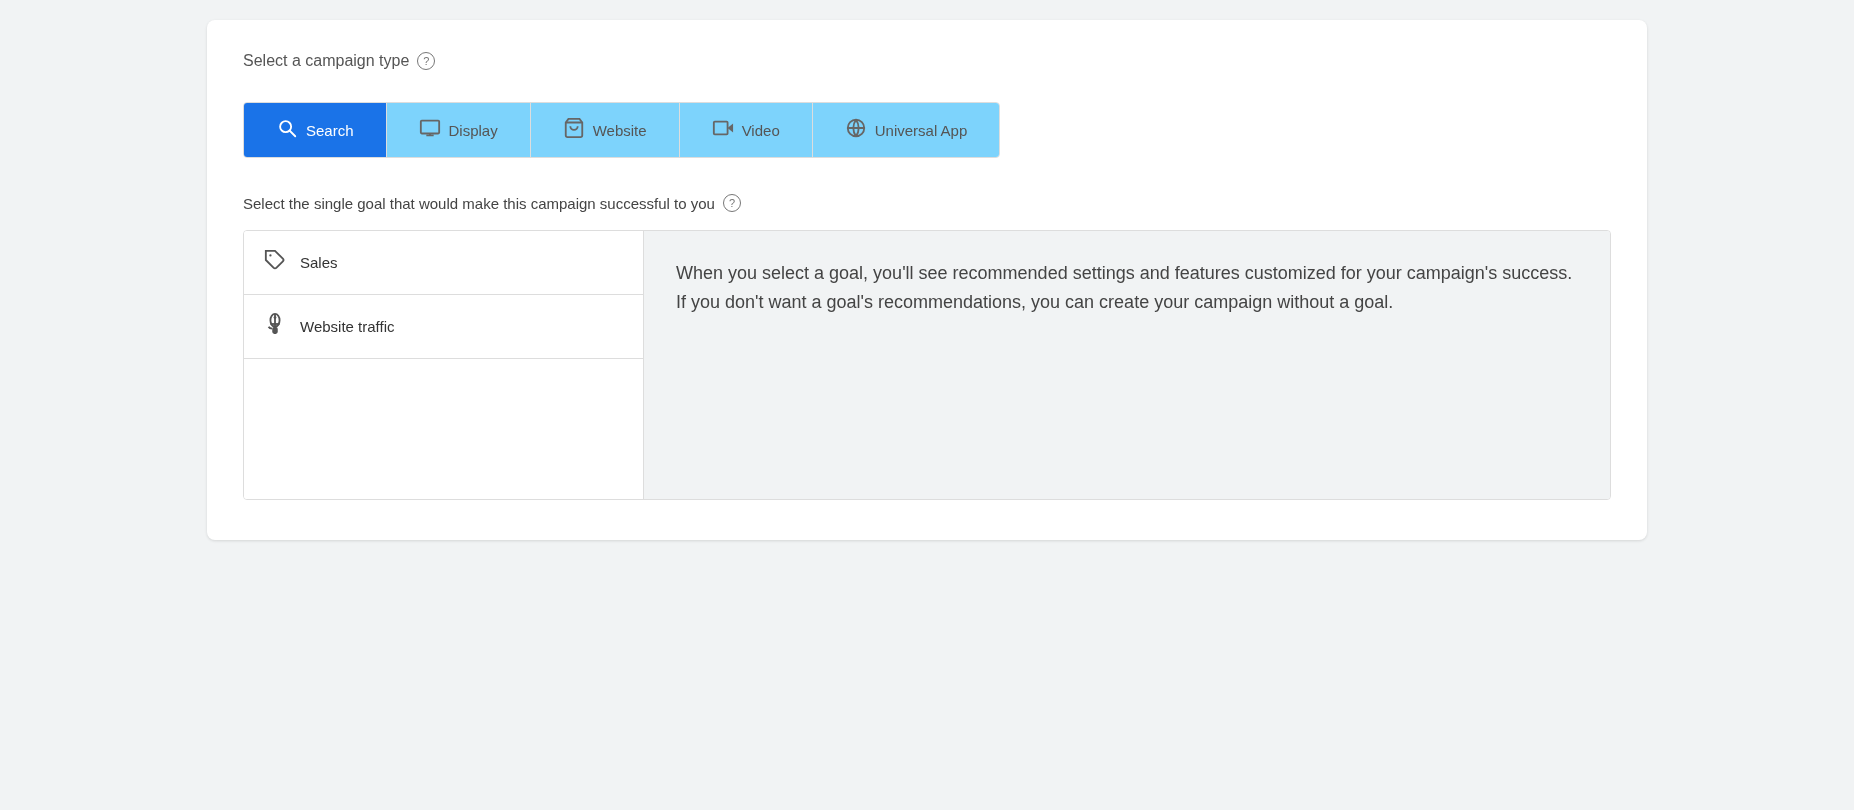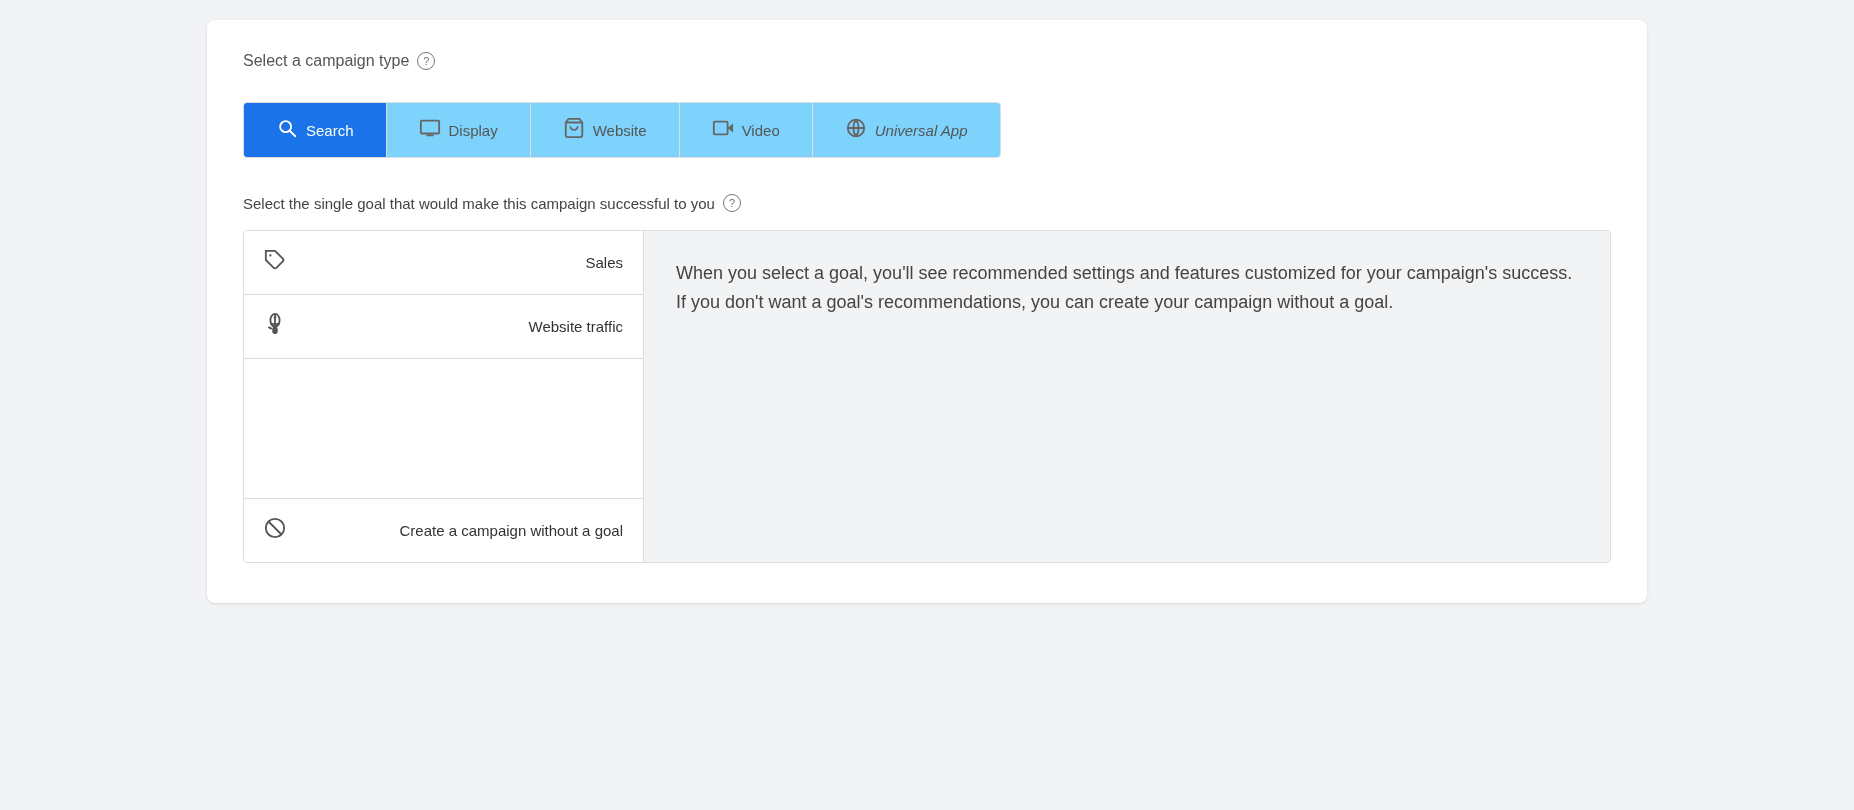--- a/index.html
+++ b/index.html
@@ -65,21 +65,20 @@
       background: #7dd3fc;
       border: none;
       border-right: 1px solid #ddd;
       color: #555;
       font-family: Arial, sans-serif;
       transition: background 0.1s;
     }
 
     .campaign-type-btn:last-child {
       border-right: none;
-      font-style: italic;
     }
 
     .campaign-type-btn.active {
       background: #1a73e8;
       color: #ffffff;
     }
 
     .campaign-type-btn .btn-icon {
       font-size: 16px;
     }
@@ -111,21 +110,20 @@
       display: flex;
       align-items: center;
       gap: 14px;
       padding: 18px 20px;
       border-bottom: 1px solid #ddd;
       cursor: pointer;
       background: #fff;
       font-size: 15px;
       color: #333;
       transition: background 0.1s;
-      justify-content: space-between;
     }
 
     .goal-item:last-child {
       border-bottom: none;
     }
 
     .goal-item.empty-item {
       height: 140px;
       cursor: default;
     }
@@ -249,29 +247,20 @@
             <path d="M9 17c-2 0-3.5-1-4-2"></path>
             <rect x="9" y="15" width="6" height="8" rx="3" fill="#555" stroke="none"></rect>
             <circle cx="12" cy="5" r="1.5" fill="#555" stroke="none"></circle>
           </svg>
         </span>
         <span>Website traffic</span>
       </div>
 
       <div class="goal-item empty-item"></div>
 
-      <div class="goal-item">
-        <span class="goal-icon">
-          <svg width="22" height="22" viewBox="0 0 24 24" fill="none" stroke="#555" stroke-width="2">
-            <circle cx="12" cy="12" r="10"></circle>
-            <line x1="4.93" y1="4.93" x2="19.07" y2="19.07"></line>
-          </svg>
-        </span>
-        <span>Create a campaign without a goal</span>
-      </div>
 
     </div>
 
     <div class="goal-description">
       <p>When you select a goal, you'll see recommended settings and features customized for your campaign's success. If you don't want a goal's recommendations, you can create your campaign without a goal.</p>
     </div>
 
   </div>
 </div>
 

